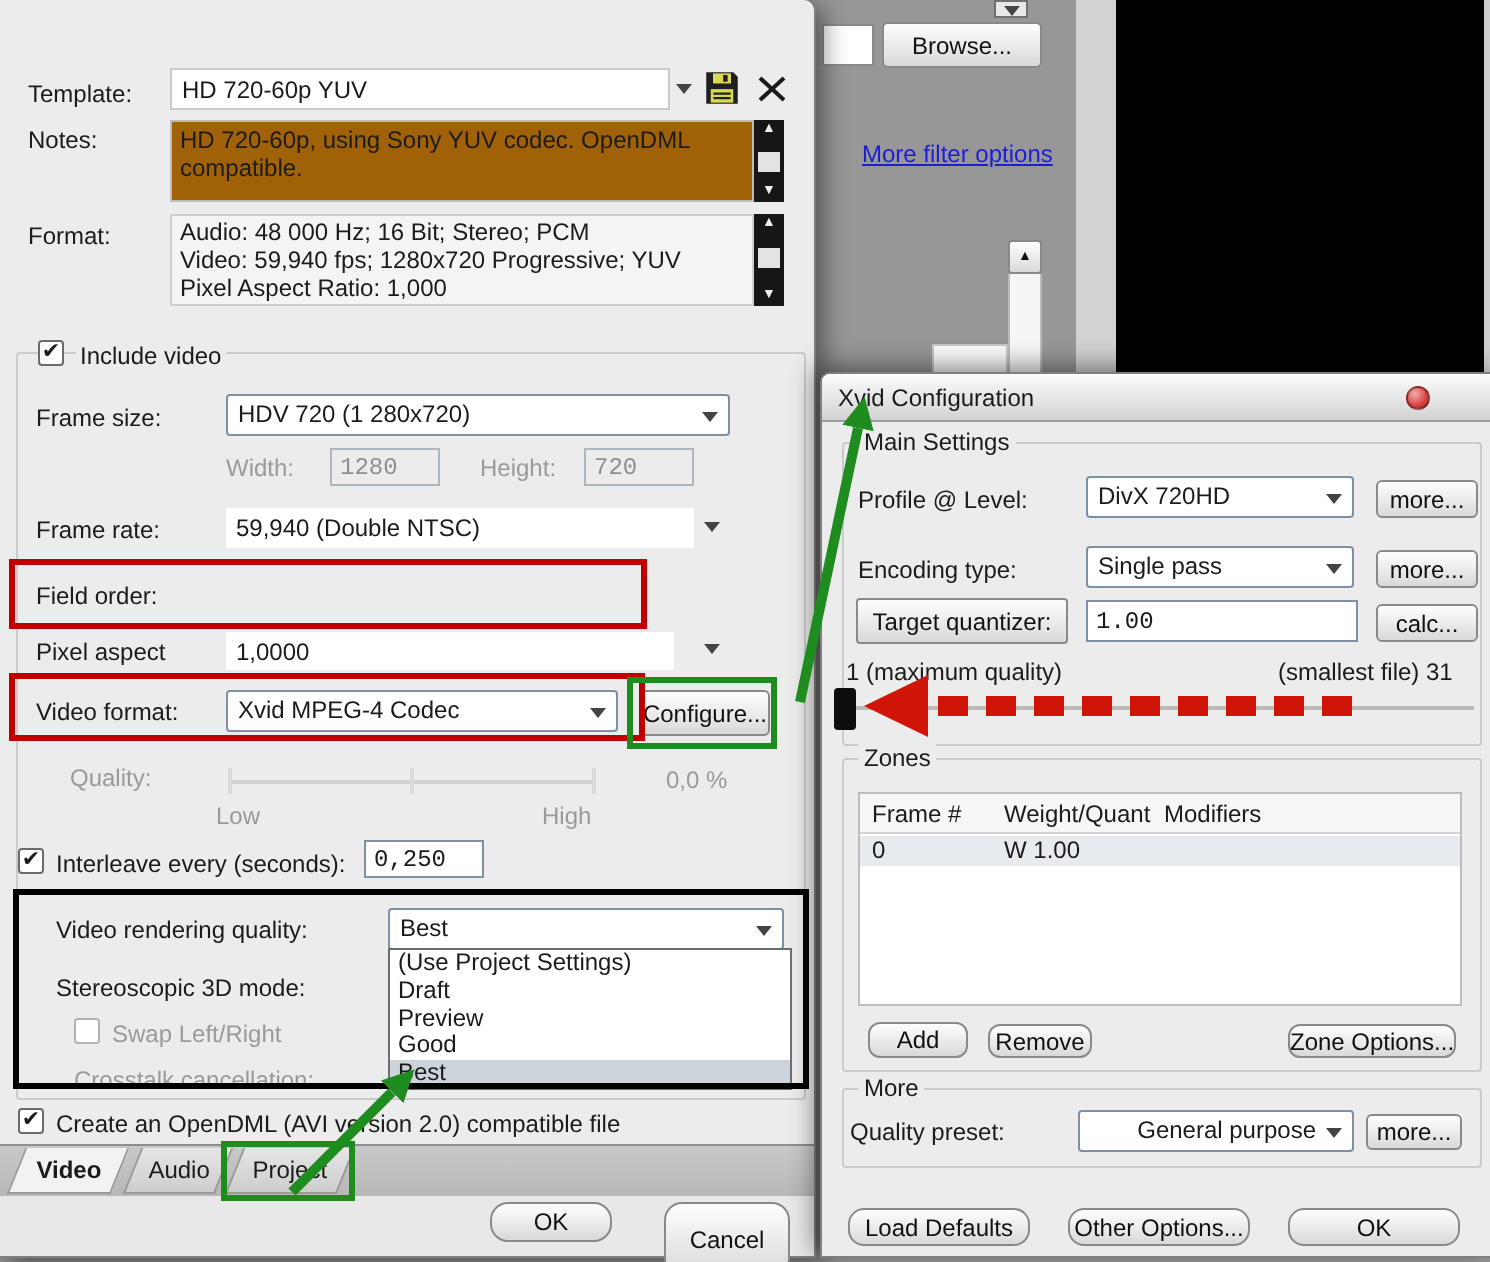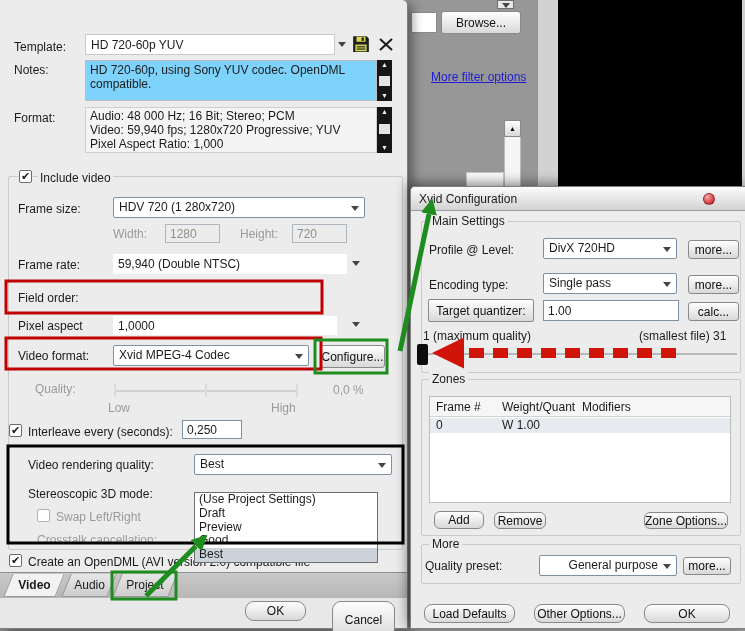--- a/index.html
+++ b/index.html
@@ -23,21 +23,21 @@
   .combo { position:absolute; background:#fff; border:1px solid #7d90a5; border-radius:2px;
            line-height:19px; padding:0 18px 0 5px; white-space:nowrap; overflow:hidden; }
   .combo .arr { position:absolute; right:5px; top:8px; width:0; height:0;
                 border-left:4px solid transparent; border-right:4px solid transparent;
                 border-top:5px solid #444; }
   .flatfield { position:absolute; background:#fff; line-height:20px; padding:0 5px;
                white-space:nowrap; overflow:hidden; }
   .tri { position:absolute; width:0; height:0; border-left:4px solid transparent;
          border-right:4px solid transparent; border-top:5px solid #444; }
   .field { position:absolute; background:#fff; border:1px solid #7d90a5; font-size:12px;
-           padding:0 4px; font-family:Liberation Sans, sans-serif; color:#1b1b1b; }
+           padding:0 4px; font-family:Liberation Mono, monospace; color:#1b1b1b; }
   .field.disf { background:#ececec; border-color:#aeb7bf; color:#8f8f8f; }
   .btn { position:absolute; display:flex; align-items:center; justify-content:center;
          background:linear-gradient(#fefefe,#d9d9d9); border:1px solid #898989;
          border-radius:3px; font-size:12px; color:#111; white-space:nowrap; }
   .cb { position:absolute; width:13px; height:13px; background:#fff; border:1px solid #6b6b6b;
         border-radius:2px; font-size:11px; line-height:11px; text-align:center; color:#1a1a1a; }
   .cb.dis { border-color:#b3b3b3; }
   .group { position:absolute; border:1px solid #cbcbcb; border-radius:2px; }
   .glabel { position:absolute; background:#ececec; padding:0 3px; white-space:nowrap; }
   .darksb { position:absolute; background:#161616; color:#efefef; }
@@ -87,21 +87,21 @@
     <rect x="3" y="8.5" width="10" height="6" fill="#d8d855"></rect>
     <rect x="4.2" y="10" width="7.6" height="1" fill="#1f1f1f"></rect>
     <rect x="4.2" y="12" width="7.6" height="1" fill="#1f1f1f"></rect>
   </svg>
   <svg class="abs" style="left:378px;top:37px;" width="16" height="15" viewBox="0 0 16 15">
     <line x1="2" y1="2" x2="14" y2="13" stroke="#1a1a1a" stroke-width="2"></line>
     <line x1="14" y1="2" x2="2" y2="13" stroke="#1a1a1a" stroke-width="2"></line>
   </svg>
 
   <span class="lbl" style="left:14px;top:63px;">Notes:</span>
-  <div class="abs" style="left:85px;top:60px;width:292px;height:41px;background:#7dd3fc;border:1px solid #bdbdbd;padding:2px 4px;overflow:hidden;">HD 720-60p, using Sony YUV codec. OpenDML compatible.</div>
+  <div class="abs" style="left:85px;top:60px;width:292px;height:41px;background:#a16207;border:1px solid #bdbdbd;padding:2px 4px;overflow:hidden;">HD 720-60p, using Sony YUV codec. OpenDML compatible.</div>
   <div class="darksb" style="left:377px;top:60px;width:15px;height:41px;">
     <span class="up">▲</span>
     <span class="th"></span>
     <span class="dn">▼</span>
   </div>
 
   <span class="lbl" style="left:14px;top:111px;">Format:</span>
   <div class="abs" style="left:85px;top:107px;width:292px;height:46px;background:#f4f4f4;border:1px solid #cfcfcf;padding:1px 4px;line-height:14px;white-space:nowrap;overflow:hidden;">
     <div>Audio: 48 000 Hz; 16 Bit; Stereo; PCM</div>
     <div>Video: 59,940 fps; 1280x720 Progressive; YUV</div>
@@ -156,21 +156,21 @@
 
   <span class="cb" style="left:9px;top:424px;">✔</span>
   <span class="lbl" style="left:28px;top:425px;font-weight:bold;font-weight:normal;">Interleave every (seconds):</span>
   <input class="field" style="left: 182px; top: 420px; width: 60px; height: 19px;" value="0,250">
 
   <span class="lbl" style="left:28px;top:458px;">Video rendering quality:</span>
   <div class="combo" style="left:194px;top:454px;width:198px;height:21px;">
     <span>Best</span>
     <i class="arr"></i>
   </div>
-  <div class="listbox" style="left:194px;top:492px;width:184px;height:71px;z-index:20;">
+  <div class="listbox" style="left:194px;top:474px;width:202px;height:71px;z-index:20;">
     <div class="opt">(Use Project Settings)</div>
     <div class="opt">Draft</div>
     <div class="opt">Preview</div>
     <div class="opt">Good</div>
     <div class="opt sel">Best</div>
   </div>
 
   <span class="lbl" style="left:28px;top:487px;">Stereoscopic 3D mode:</span>
   <span class="cb dis" style="left:37px;top:509px;"></span>
   <span class="lbl dis" style="left:56px;top:510px;">Swap Left/Right</span>

